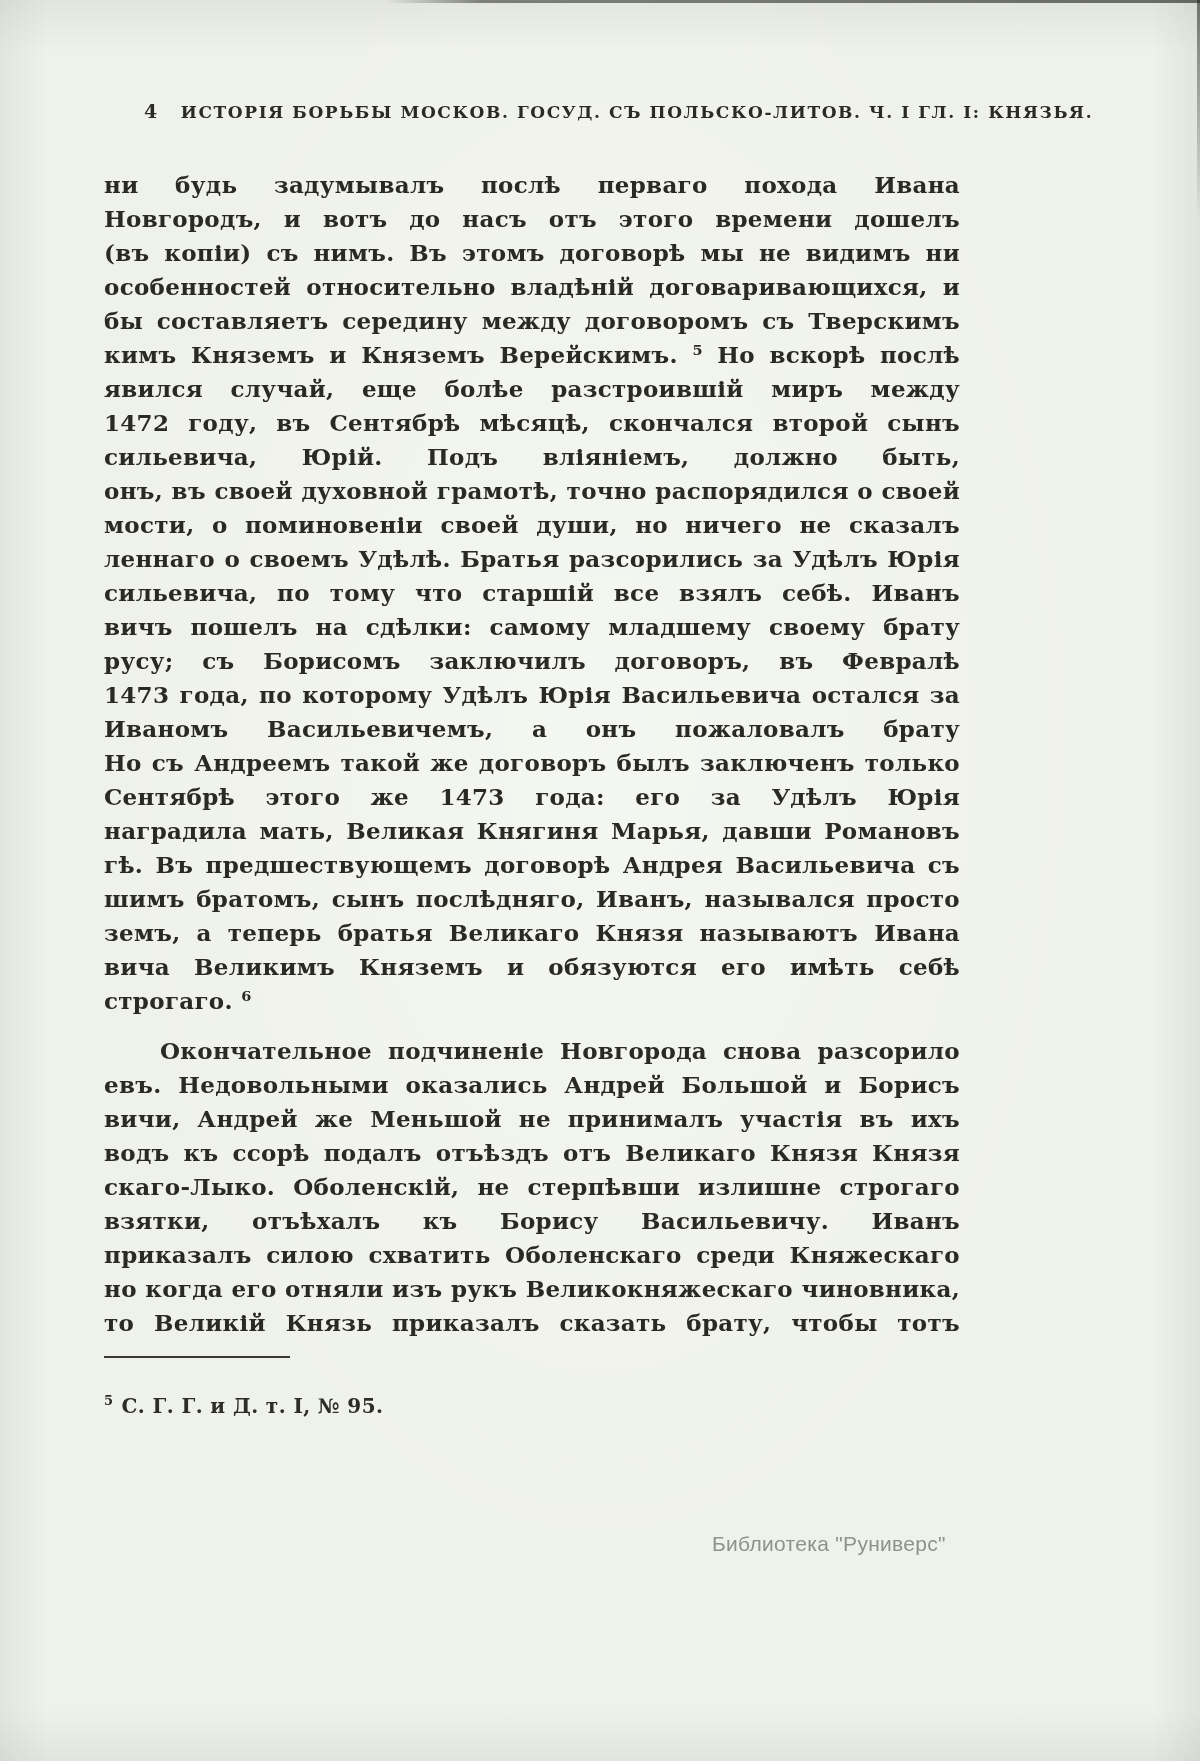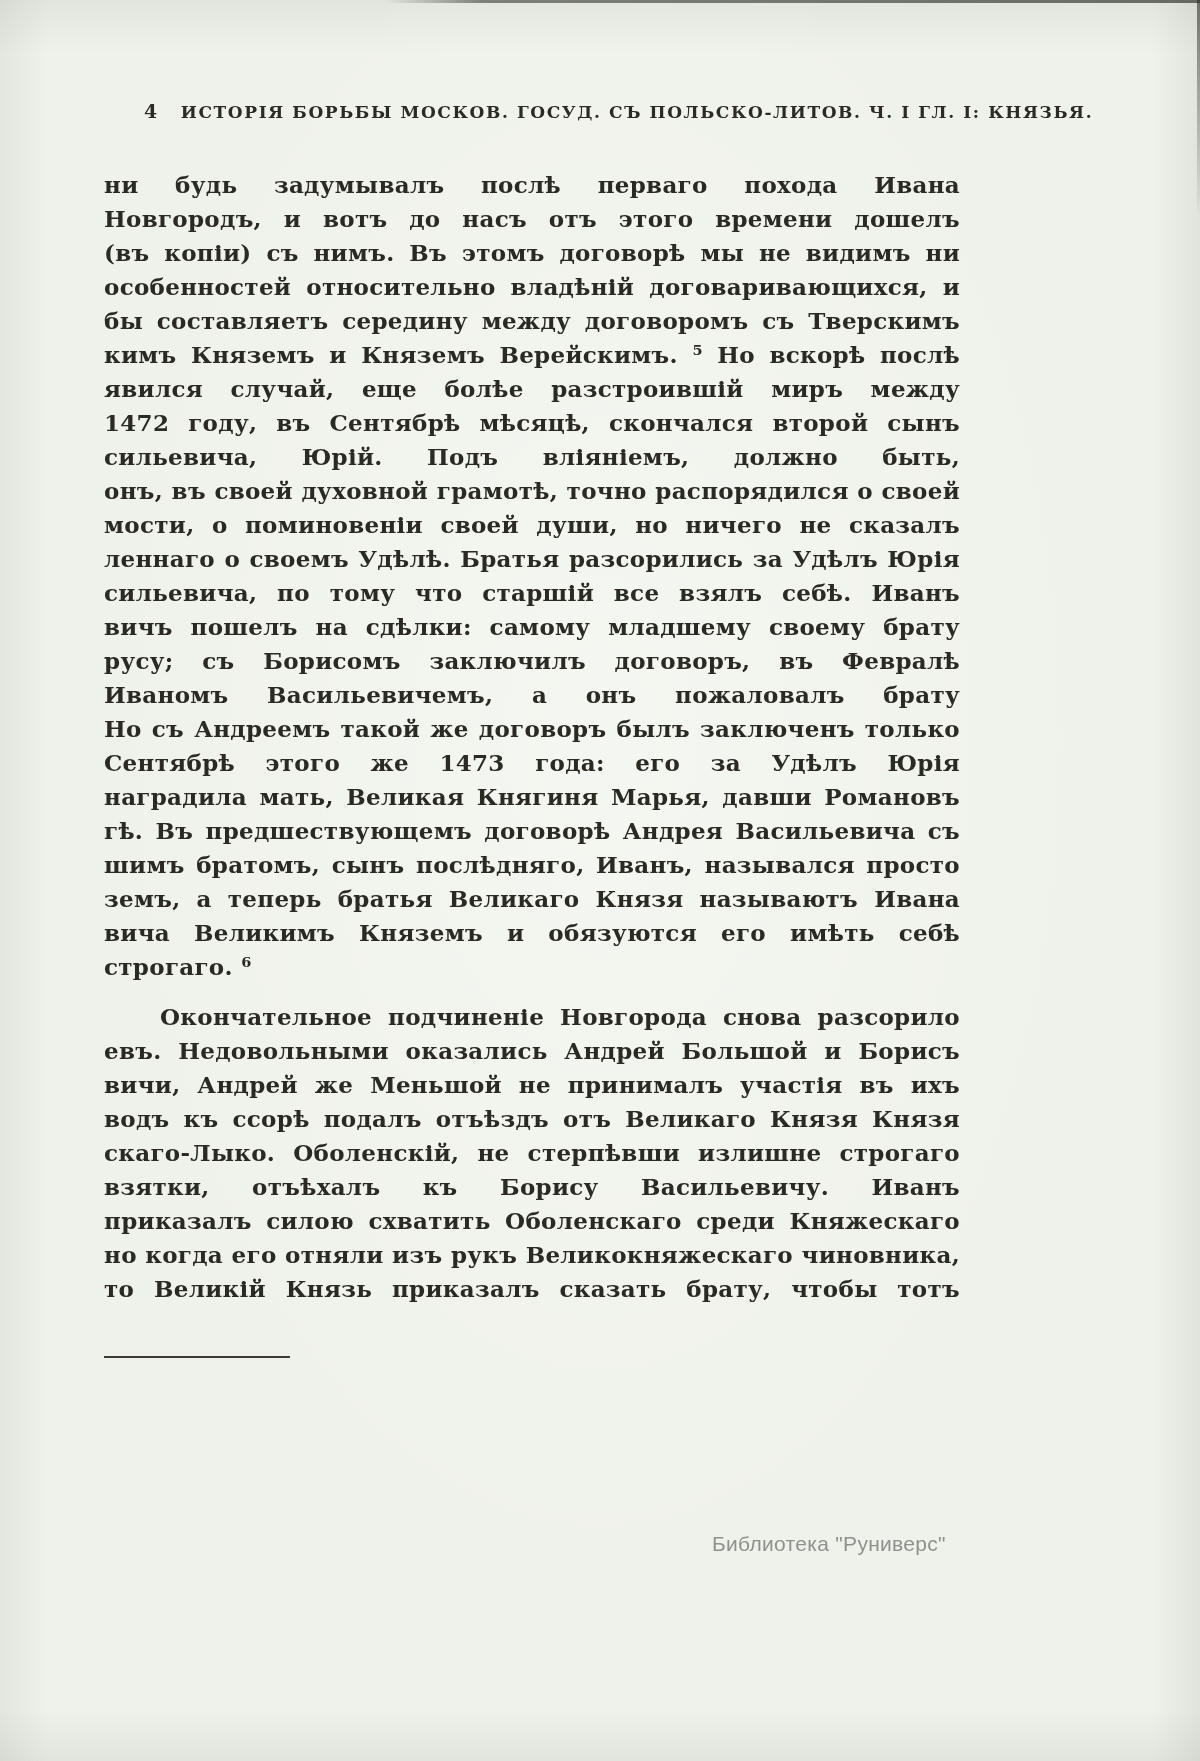--- a/index.html
+++ b/index.html
@@ -133,20 +133,21 @@
         <div class="tline">кимъ Княземъ и Княземъ Верейскимъ. ⁵ Но вскорѣ послѣ этого</div>
         <div class="tline">явился случай, еще болѣе разстроившій миръ между братьями. Въ</div>
         <div class="tline">1472 году, въ Сентябрѣ мѣсяцѣ, скончался второй сынъ Василія Ва-</div>
         <div class="tline">сильевича, Юрій. Подъ вліяніемъ, должно быть, обстоятельствъ,</div>
         <div class="tline">онъ, въ своей духовной грамотѣ, точно распорядился о своей движи-</div>
         <div class="tline">мости, о поминовеніи своей души, но ничего не сказалъ опредѣ-</div>
         <div class="tline">леннаго о своемъ Удѣлѣ. Братья разсорились за Удѣлъ Юрія Ва-</div>
         <div class="tline">сильевича, по тому что старшій все взялъ себѣ. Иванъ Василье-</div>
         <div class="tline">вичъ пошелъ на сдѣлки: самому младшему своему брату далъ Та-</div>
         <div class="tline">русу; съ Борисомъ заключилъ договоръ, въ Февралѣ слѣдующаго</div>
+        <div class="tline">1473 года, по которому Удѣлъ Юрія Васильевича остался за</div>
         <div class="tline">Иваномъ Васильевичемъ, а онъ пожаловалъ брату Вышгородъ.</div>
         <div class="tline">Но съ Андреемъ такой же договоръ былъ заключенъ только въ</div>
         <div class="tline">Сентябрѣ этого же 1473 года: его за Удѣлъ Юрія Васильевича воз-</div>
         <div class="tline">наградила мать, Великая Княгиня Марья, давши Романовъ на Вол-</div>
         <div class="tline">гѣ. Въ предшествующемъ договорѣ Андрея Васильевича съ стар-</div>
         <div class="tline">шимъ братомъ, сынъ послѣдняго, Иванъ, назывался просто Кня-</div>
         <div class="tline">земъ, а теперь братья Великаго Князя называютъ Ивана Ивано-</div>
         <div class="tline">вича Великимъ Княземъ и обязуются его имѣть себѣ старшимъ</div>
         <div class="tline">строгаго. ⁶</div>
       </div>
@@ -158,17 +159,20 @@
         <div class="tline">скаго-Лыко. Оболенскій, не стерпѣвши излишне строгаго суда за</div>
         <div class="tline">взятки, отъѣхалъ къ Борису Васильевичу. Иванъ Васильевичъ</div>
         <div class="tline">приказалъ силою схватить Оболенскаго среди Княжескаго двора,</div>
         <div class="tline">но когда его отняли изъ рукъ Великокняжескаго чиновника,</div>
         <div class="tline">то Великій Князь приказалъ сказать брату, чтобы тотъ выдалъ</div>
       </div>
   </main>
 
   <section class="footnote-area">
     <div class="footnote-rule"></div>
+    <p class="footnote">
+      <sup class="fn-marker">5</sup><span class="fn-text">С. Г. Г. и Д. т. I, № 95.</span>
+    </p>
   </section>
 
   <div class="watermark">Библиотека "Руниверс"</div>
 
 </div>
 
 </body></html>

